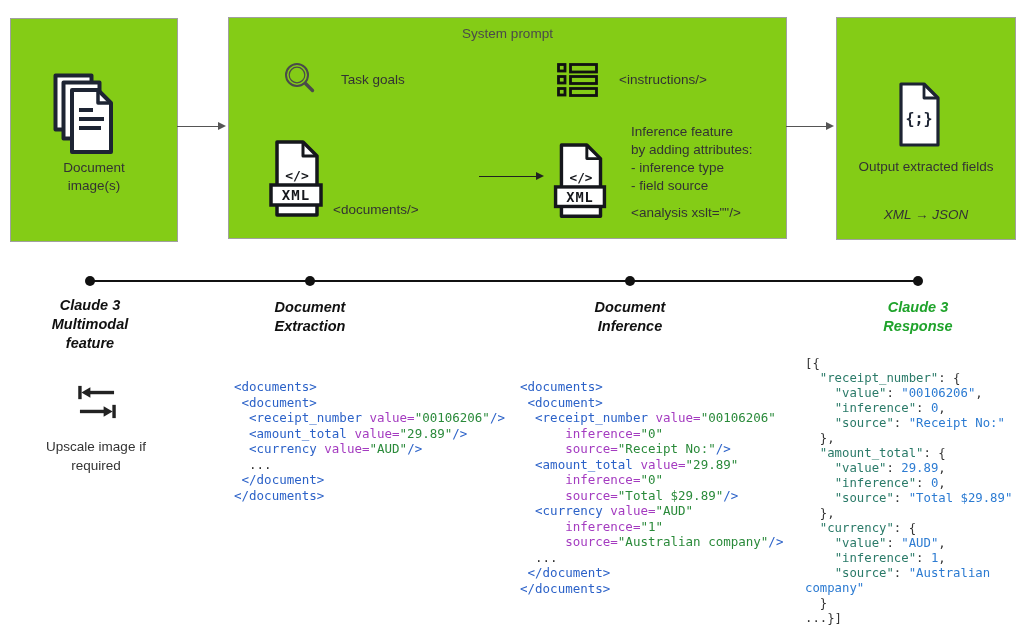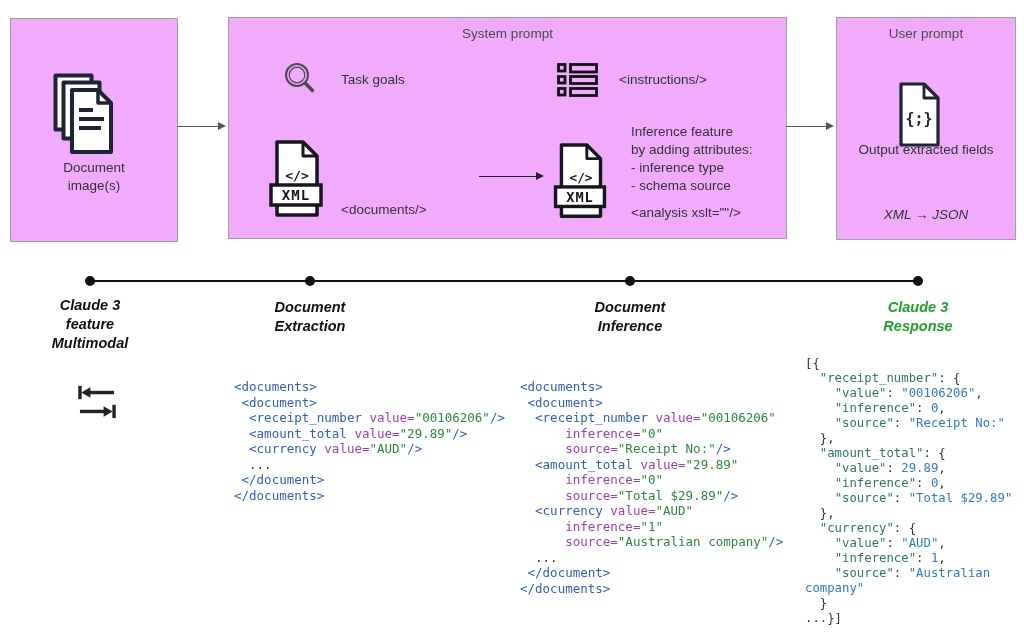--- a/index.html
+++ b/index.html
@@ -1,18 +1,18 @@
 <!DOCTYPE html>
 <html style="--xml-tag: #2c62c8; --xml-attr: #a43bc0; --xml-value: #2a8a3a; --json-key: #2a7a68; --json-string: #2c7bd2; --json-number: #2c7bd2; --code-plain: #333333; --response-green: #1fa32b; --box-border: #a0a0a0; --arrow-gray: #555555; --icon-dark: #1d2433;"><head>
 <meta charset="utf-8">
 <style>
   html,body{margin:0;padding:0;background:#fff;}
   .canvas{position:relative;width:1024px;height:641px;background:#fff;overflow:hidden;
           font-family:"Liberation Sans",sans-serif;color:#333;}
-  .box{position:absolute;background:#f0abfc;border:1px solid #a0a0a0;}
+  .box{position:absolute;background:#84cc16;border:1px solid #a0a0a0;}
   .box-title{position:absolute;top:8px;left:0;right:0;text-align:center;font-size:13.5px;color:#4a4a4a;}
   .abs{position:absolute;}
   .label{font-size:13.5px;color:#333;line-height:18px;}
   .center{text-align:center;}
   
   .connector{position:absolute;height:0;border-top:1.6px solid #555;}
   .connector::after{content:"";position:absolute;right:-7px;top:-5.2px;width:0;height:0;
     border-left:8px solid #555;border-top:4.6px solid transparent;border-bottom:4.6px solid transparent;}
   .connector.dark{border-top-color:#222;}
   .connector.dark::after{border-left-color:#222;}
@@ -82,63 +82,62 @@
     </svg>
     <div class="abs label" style="left:390px;top:53px;">&lt;instructions/&gt;</div>
 
     <svg class="abs" style="left:40px;top:120px;" width="54" height="88" viewBox="0 0 54 86">
       <path d="M8 3 H34 L48 17 V76 H8 Z" fill="#fff" stroke="#15171c" stroke-width="3.5" stroke-linejoin="round"></path>
       <path d="M34 3 V17 H48" fill="none" stroke="#15171c" stroke-width="3" stroke-linejoin="round"></path>
       <text class="icon-text" x="28" y="41" font-size="13" fill="#15171c" text-anchor="middle">&lt;/&gt;</text>
       <rect x="2" y="46" width="50" height="20" fill="#fff" stroke="#15171c" stroke-width="3.5"></rect>
       <text class="icon-text" x="27" y="61" font-size="14" letter-spacing="1" fill="#15171c" text-anchor="middle">XML</text>
     </svg>
-    <div class="abs label" style="left:112px;top:183px;">&lt;documents/&gt;</div>
+    <div class="abs label" style="left:104px;top:183px;">&lt;documents/&gt;</div>
 
     <div class="connector dark" style="left:250px;top:158px;width:58px;"></div>
 
     <svg class="abs" style="left:324px;top:124px;" width="54" height="84" viewBox="0 0 54 86">
       <path d="M8 3 H34 L48 17 V76 H8 Z" fill="#fff" stroke="#15171c" stroke-width="3.5" stroke-linejoin="round"></path>
       <path d="M34 3 V17 H48" fill="none" stroke="#15171c" stroke-width="3" stroke-linejoin="round"></path>
       <text class="icon-text" x="28" y="41" font-size="13" fill="#15171c" text-anchor="middle">&lt;/&gt;</text>
       <rect x="2" y="46" width="50" height="20" fill="#fff" stroke="#15171c" stroke-width="3.5"></rect>
       <text class="icon-text" x="27" y="61" font-size="14" letter-spacing="1" fill="#15171c" text-anchor="middle">XML</text>
     </svg>
     <div class="abs label" style="left:402px;top:105px;">
       <div>Inference feature</div>
       <div>by adding attributes:</div>
       <div>- inference type</div>
-      <div>- schema source</div>
+      <div>- field source</div>
     </div>
     <div class="abs label" style="left:402px;top:186px;">&lt;analysis xslt=""/&gt;</div>
   </div>
 
   <div class="connector" style="left:786px;top:126px;width:41px;"></div>
 
   <div class="box" style="left:836px;top:17px;width:178px;height:221px;">
-    <div class="box-title">User prompt</div>
     <svg class="abs" style="left:57px;top:64px;" width="50" height="66" viewBox="0 0 50 66">
       <path d="M7 2 H30 L44 16 V63 H7 Z" fill="#fff" stroke="#1d2433" stroke-width="3.2" stroke-linejoin="round"></path>
       <path d="M30 2 V16 H44" fill="none" stroke="#1d2433" stroke-width="2.8" stroke-linejoin="round"></path>
       <text class="icon-text" x="25" y="42" font-size="15" fill="#1d2433" text-anchor="middle">{;}</text>
     </svg>
-    <div class="abs label center" style="left:0;right:0;top:123px;">Output extracted fields</div>
+    <div class="abs label center" style="left:0;right:0;top:140px;">Output extracted fields</div>
     <div class="abs label center" style="left:0;right:0;top:188px;font-style:italic;">XML → JSON</div>
   </div>
 
   <div class="tl-line" style="left:90px;top:280px;width:828px;"></div>
   <div class="dot" style="left:85px;top:276px;"></div>
   <div class="dot" style="left:305px;top:276px;"></div>
   <div class="dot" style="left:625px;top:276px;"></div>
   <div class="dot" style="left:913px;top:276px;"></div>
 
   <div class="milestone" style="left:10px;top:296px;">
     <div>Claude 3</div>
+    <div>Multimodal</div>
     <div>feature</div>
-    <div>Multimodal</div>
   </div>
   <div class="milestone" style="left:230px;top:298px;">
     <div>Document</div>
     <div>Extraction</div>
   </div>
   <div class="milestone" style="left:550px;top:298px;">
     <div>Document</div>
     <div>Inference</div>
   </div>
   <div class="milestone green" style="left:838px;top:298px;">
@@ -149,18 +148,22 @@
   <svg class="abs" style="left:76px;top:384px;" width="42" height="36" viewBox="0 0 44 38">
     <g stroke="#222" stroke-width="3.6" fill="none">
       <path d="M4 2 V16"></path>
       <path d="M40 9 H12"></path>
       <path d="M40 22 V36"></path>
       <path d="M4 29 H32"></path>
     </g>
     <path d="M15 3.5 L5.5 9 L15 14.5 Z" fill="#222"></path>
     <path d="M29 23.5 L38.5 29 L29 34.5 Z" fill="#222"></path>
   </svg>
+  <div class="abs label center" style="left:16px;top:437px;width:160px;line-height:19px;">
+    <div>Upscale image if</div>
+    <div>required</div>
+  </div>
 
   <div class="code" style="left:234px;top:379px;"><div class="code-line"><span class="tok-tag">&lt;documents&gt;</span></div><div class="code-line"><span class="tok-pln"> </span><span class="tok-tag">&lt;document&gt;</span></div><div class="code-line"><span class="tok-pln">  </span><span class="tok-tag">&lt;receipt_number</span><span class="tok-pln"> </span><span class="tok-att">value=</span><span class="tok-val">"00106206"</span><span class="tok-tag">/&gt;</span></div><div class="code-line"><span class="tok-pln">  </span><span class="tok-tag">&lt;amount_total</span><span class="tok-pln"> </span><span class="tok-att">value=</span><span class="tok-val">"29.89"</span><span class="tok-tag">/&gt;</span></div><div class="code-line"><span class="tok-pln">  </span><span class="tok-tag">&lt;currency</span><span class="tok-pln"> </span><span class="tok-att">value=</span><span class="tok-val">"AUD"</span><span class="tok-tag">/&gt;</span></div><div class="code-line"><span class="tok-pln">  ...</span></div><div class="code-line"><span class="tok-pln"> </span><span class="tok-tag">&lt;/document&gt;</span></div><div class="code-line"><span class="tok-tag">&lt;/documents&gt;</span></div></div>
   <div class="code" style="left:520px;top:379px;"><div class="code-line"><span class="tok-tag">&lt;documents&gt;</span></div><div class="code-line"><span class="tok-pln"> </span><span class="tok-tag">&lt;document&gt;</span></div><div class="code-line"><span class="tok-pln">  </span><span class="tok-tag">&lt;receipt_number</span><span class="tok-pln"> </span><span class="tok-att">value=</span><span class="tok-val">"00106206"</span></div><div class="code-line"><span class="tok-pln">      </span><span class="tok-att">inference=</span><span class="tok-val">"0"</span></div><div class="code-line"><span class="tok-pln">      </span><span class="tok-att">source=</span><span class="tok-val">"Receipt No:"</span><span class="tok-tag">/&gt;</span></div><div class="code-line"><span class="tok-pln">  </span><span class="tok-tag">&lt;amount_total</span><span class="tok-pln"> </span><span class="tok-att">value=</span><span class="tok-val">"29.89"</span></div><div class="code-line"><span class="tok-pln">      </span><span class="tok-att">inference=</span><span class="tok-val">"0"</span></div><div class="code-line"><span class="tok-pln">      </span><span class="tok-att">source=</span><span class="tok-val">"Total $29.89"</span><span class="tok-tag">/&gt;</span></div><div class="code-line"><span class="tok-pln">  </span><span class="tok-tag">&lt;currency</span><span class="tok-pln"> </span><span class="tok-att">value=</span><span class="tok-val">"AUD"</span></div><div class="code-line"><span class="tok-pln">      </span><span class="tok-att">inference=</span><span class="tok-val">"1"</span></div><div class="code-line"><span class="tok-pln">      </span><span class="tok-att">source=</span><span class="tok-val">"Australian company"</span><span class="tok-tag">/&gt;</span></div><div class="code-line"><span class="tok-pln">  ...</span></div><div class="code-line"><span class="tok-pln"> </span><span class="tok-tag">&lt;/document&gt;</span></div><div class="code-line"><span class="tok-tag">&lt;/documents&gt;</span></div></div>
   <div class="code json" style="left:805px;top:356px;"><div class="code-line"><span class="tok-pun">[{</span></div><div class="code-line"><span class="tok-pln">  </span><span class="tok-key">"receipt_number"</span><span class="tok-pun">: {</span></div><div class="code-line"><span class="tok-pln">    </span><span class="tok-key">"value"</span><span class="tok-pun">: </span><span class="tok-str">"00106206"</span><span class="tok-pun">,</span></div><div class="code-line"><span class="tok-pln">    </span><span class="tok-key">"inference"</span><span class="tok-pun">: </span><span class="tok-num">0</span><span class="tok-pun">,</span></div><div class="code-line"><span class="tok-pln">    </span><span class="tok-key">"source"</span><span class="tok-pun">: </span><span class="tok-str">"Receipt No:"</span></div><div class="code-line"><span class="tok-pln">  </span><span class="tok-pun">},</span></div><div class="code-line"><span class="tok-pln">  </span><span class="tok-key">"amount_total"</span><span class="tok-pun">: {</span></div><div class="code-line"><span class="tok-pln">    </span><span class="tok-key">"value"</span><span class="tok-pun">: </span><span class="tok-num">29.89</span><span class="tok-pun">,</span></div><div class="code-line"><span class="tok-pln">    </span><span class="tok-key">"inference"</span><span class="tok-pun">: </span><span class="tok-num">0</span><span class="tok-pun">,</span></div><div class="code-line"><span class="tok-pln">    </span><span class="tok-key">"source"</span><span class="tok-pun">: </span><span class="tok-str">"Total $29.89"</span></div><div class="code-line"><span class="tok-pln">  </span><span class="tok-pun">},</span></div><div class="code-line"><span class="tok-pln">  </span><span class="tok-key">"currency"</span><span class="tok-pun">: {</span></div><div class="code-line"><span class="tok-pln">    </span><span class="tok-key">"value"</span><span class="tok-pun">: </span><span class="tok-str">"AUD"</span><span class="tok-pun">,</span></div><div class="code-line"><span class="tok-pln">    </span><span class="tok-key">"inference"</span><span class="tok-pun">: </span><span class="tok-num">1</span><span class="tok-pun">,</span></div><div class="code-line"><span class="tok-pln">    </span><span class="tok-key">"source"</span><span class="tok-pun">: </span><span class="tok-str">"Australian</span></div><div class="code-line"><span class="tok-str">company"</span></div><div class="code-line"><span class="tok-pln">  </span><span class="tok-pun">}</span></div><div class="code-line"><span class="tok-pun">...}]</span></div></div>
 
 </div>
 
 </body></html>

